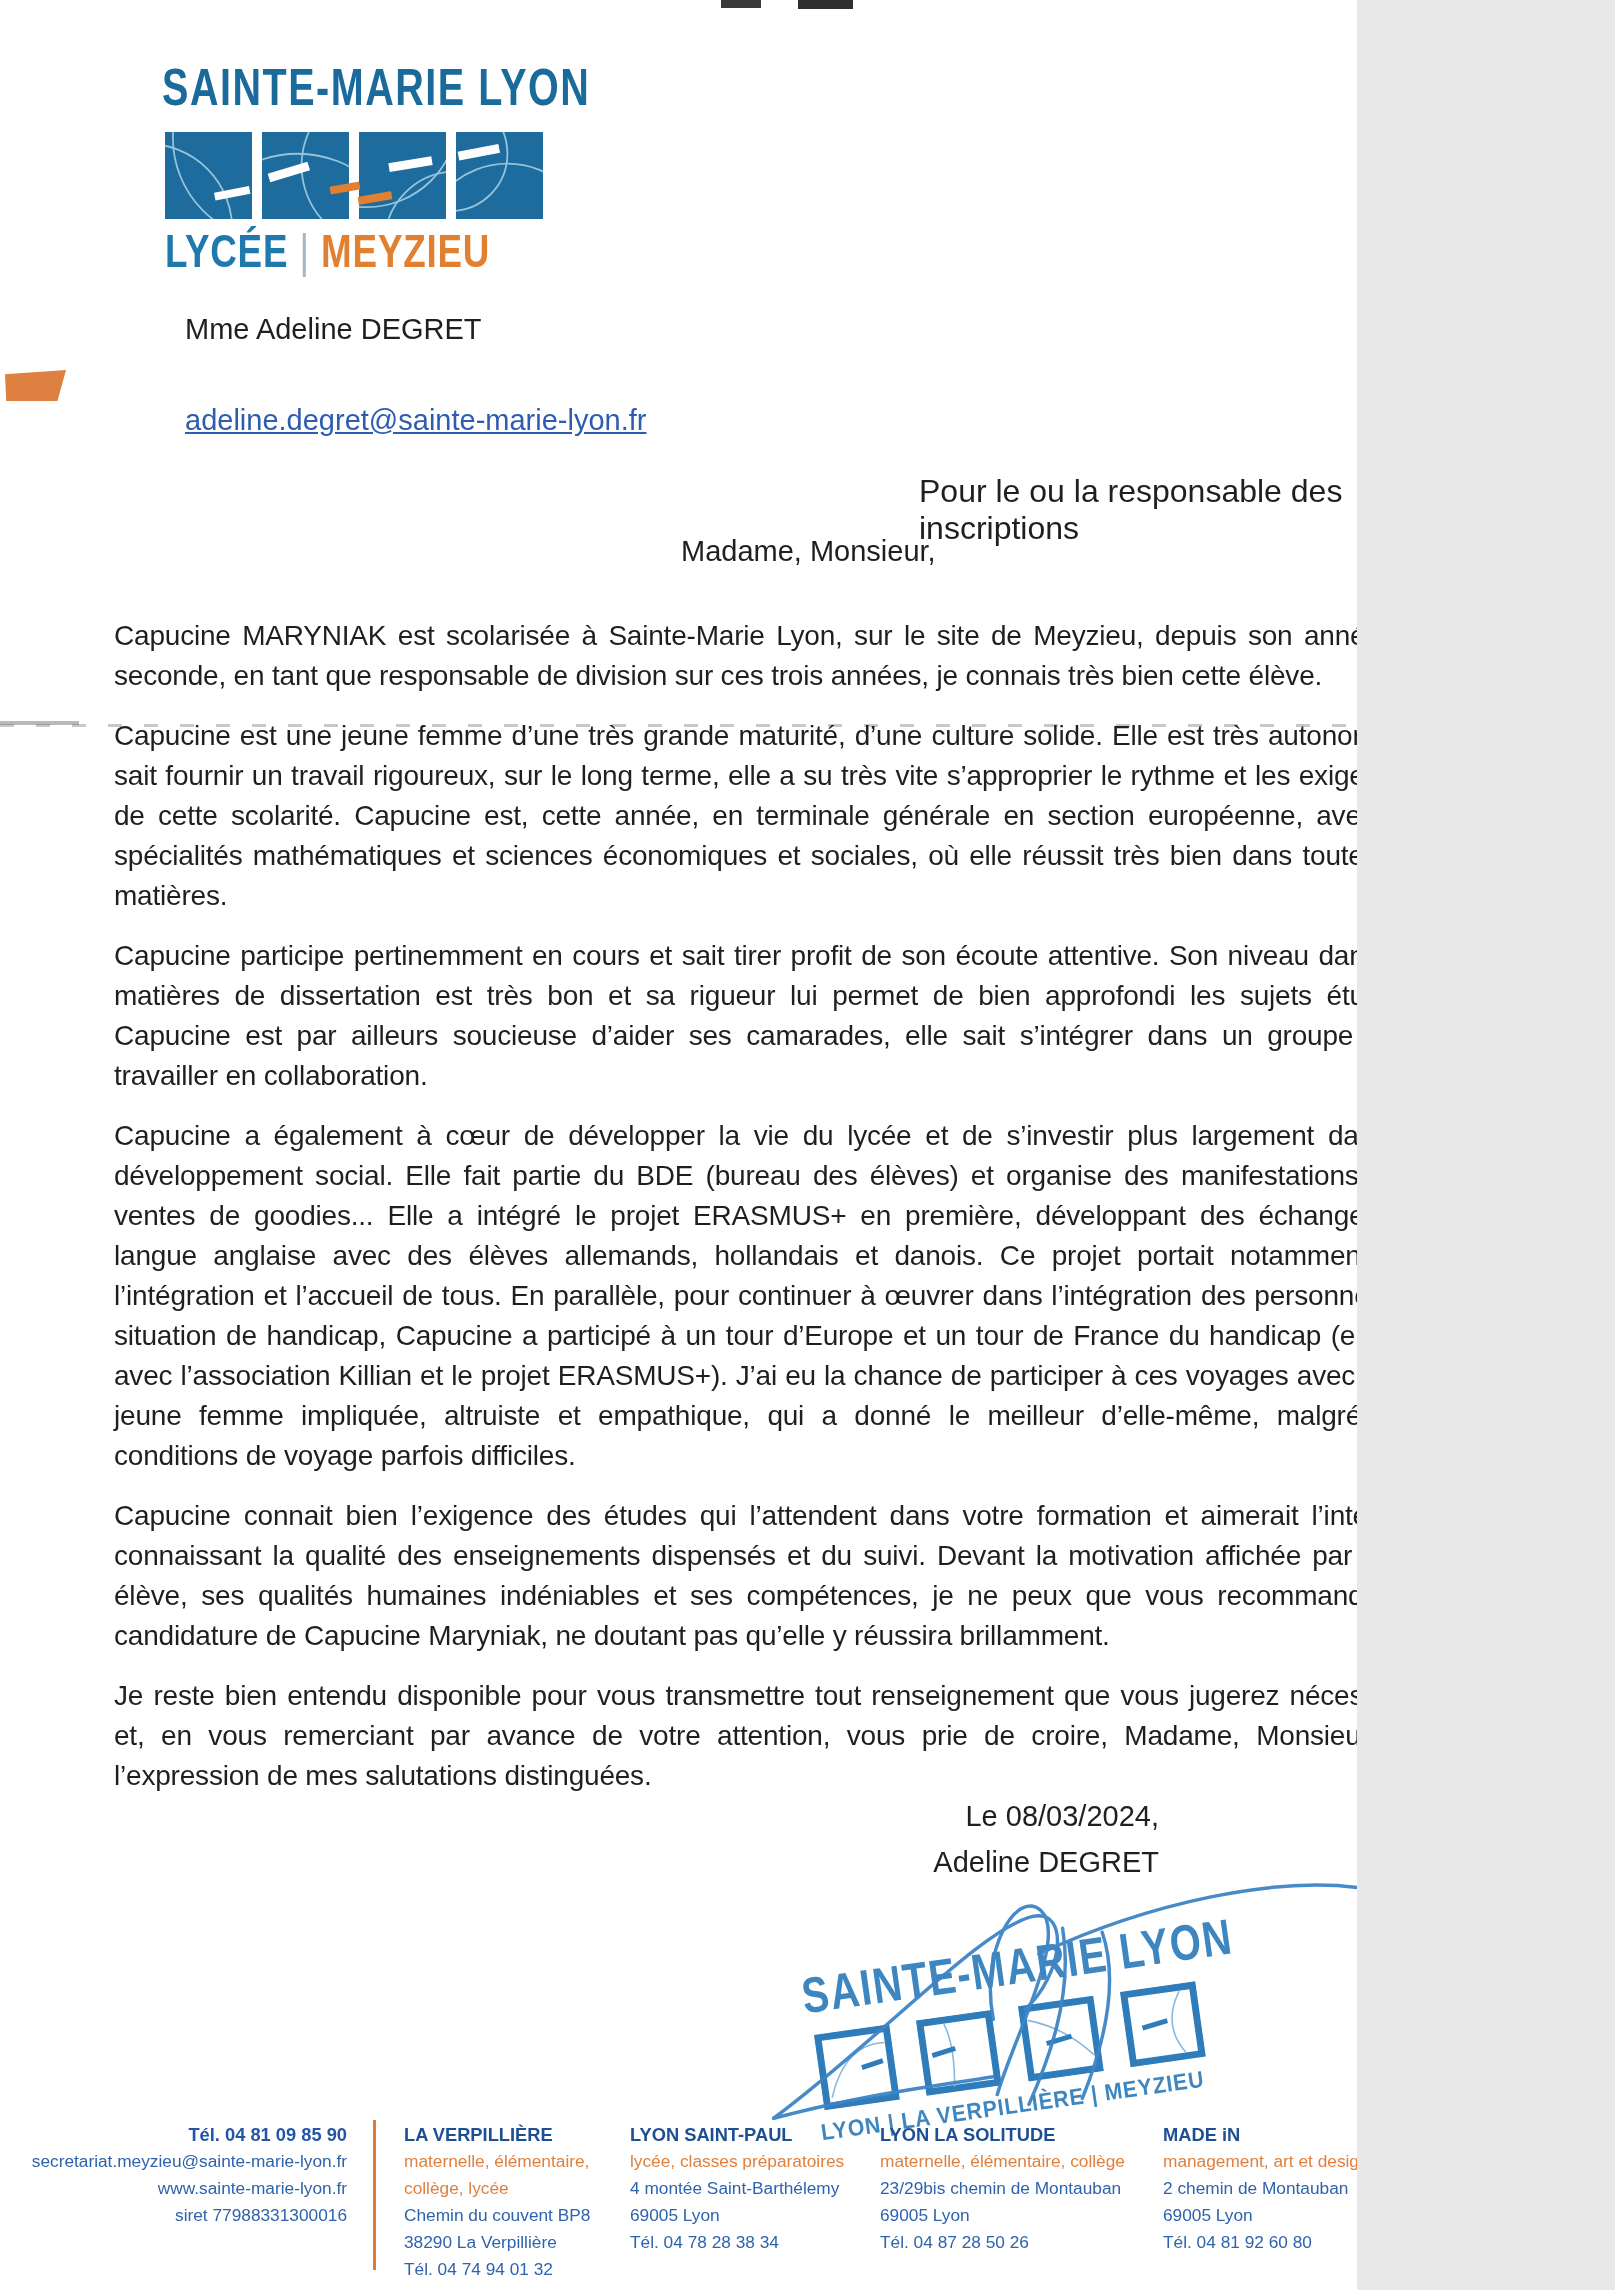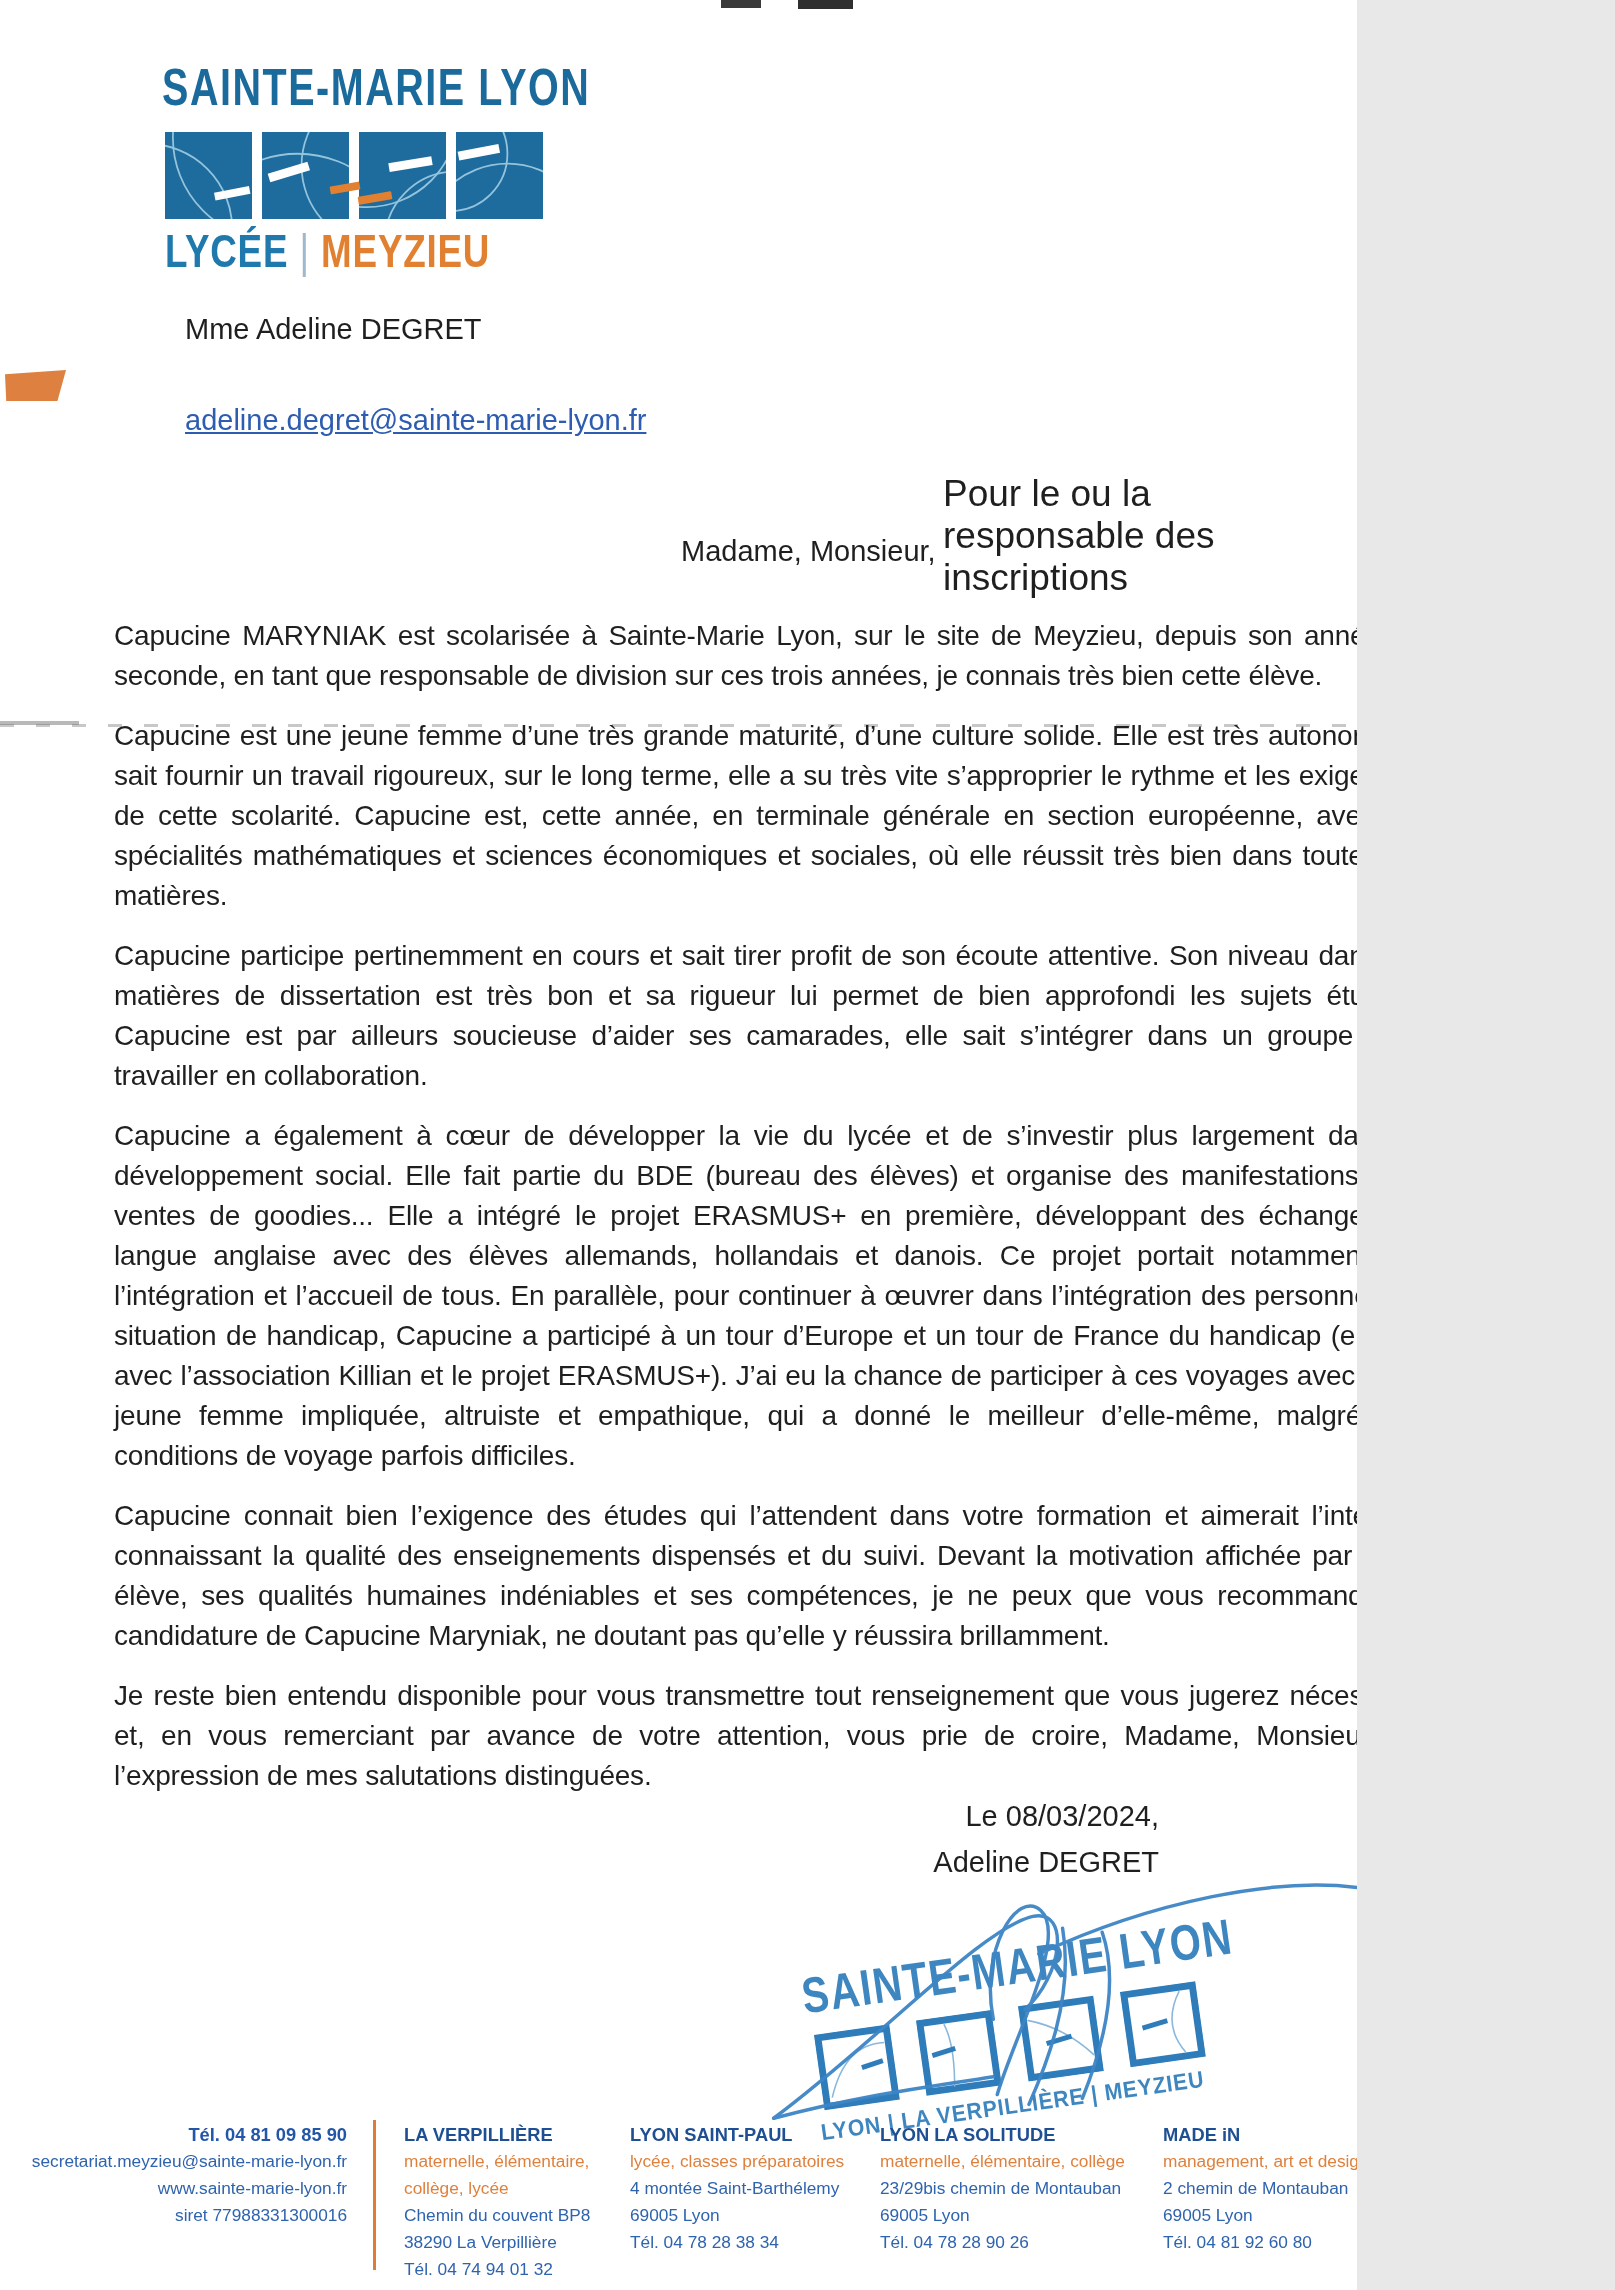--- a/index.html
+++ b/index.html
@@ -17,21 +17,21 @@
   .site-line .lycee{color:#2079ad;}
   .site-line .sep{color:#9fb8cc;padding:0 14px;font-weight:400;}
   .site-line .meyzieu{color:#e08030;}
   
   .sender-name{left:185px;top:313px;font-size:29px;}
   .sender-title{left:185px;top:384px;font-size:29px;}
   .sender-email{left:185px;top:404px;font-size:29px;color:#2d5cb0;text-decoration:underline;cursor:pointer;}
   .orange-blob{left:5px;top:370px;width:61px;height:31px;background:#dd8040;
     clip-path:polygon(0 14%,100% 0,86% 100%,2% 100%);}
   
-  .recipient{left:919px;top:473px;font-size:37px;margin-left:24px;}
+  .recipient{left:919px;top:473px;font-size:32px;}
   .salutation{left:681px;top:535px;font-size:29px;}
   .letter-body{left:114px;top:616px;width:1309px;font-size:28px;line-height:40px;
     text-align:justify;letter-spacing:-0.2px;}
   .letter-body p{margin:0 0 20px 0;}
   .closing{left:812px;top:1800px;width:347px;text-align:right;font-size:29px;}
   .closing .signer{margin-top:13px;}
   
   .stamp{left:798px;top:1968px;width:554px;transform:rotate(-8deg);transform-origin:0 0;color:#2e7cba;}
   .stamp-name{font-size:50px;font-weight:600;letter-spacing:2px;transform:scaleX(.8);
     transform-origin:0 50%;white-space:nowrap;opacity:.92;}
@@ -195,21 +195,21 @@
     <div>4 montée Saint-Barthélemy</div>
     <div>69005 Lyon</div>
     <div>Tél. 04 78 28 38 34</div>
   </div>
 
   <div class="abs footer campus c2">
     <div class="h">LYON LA SOLITUDE</div>
     <div class="o">maternelle, élémentaire, collège</div>
     <div>23/29bis chemin de Montauban</div>
     <div>69005 Lyon</div>
-    <div>Tél. 04 78 28 90 26</div>
+    <div>Tél. 04 87 28 50 26</div>
   </div>
 
   <div class="abs footer campus c3">
     <div class="h">MADE iN</div>
     <div class="o">management, art et design</div>
     <div>2 chemin de Montauban</div>
     <div>69005 Lyon</div>
     <div>Tél. 04 81 92 60 80</div>
   </div>
 

